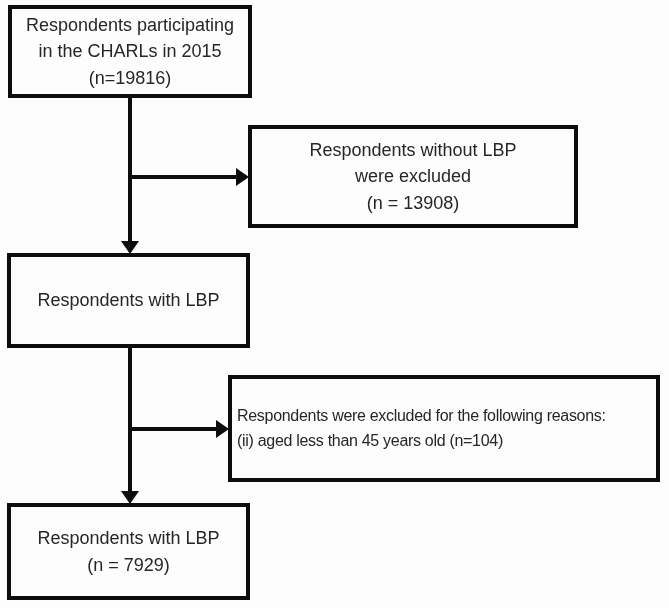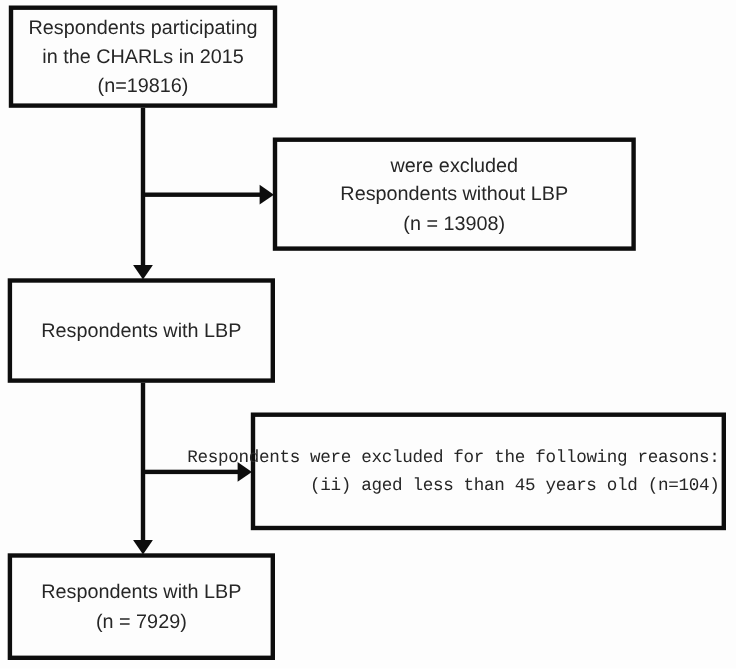--- a/index.html
+++ b/index.html
@@ -23,28 +23,27 @@
     flex-direction: column;
     justify-content: center;
     align-items: center;
     text-align: right;
     font-size: 18px;
     line-height: 1.45;
     color: var(--text, #262626);
   }
   .flow-box .line { display: block; }
   .flow-box.left-align {
-    align-items: flex-end;
+    align-items: flex-start;
     text-align: left;
     padding-left: 5px;
     padding-right: 2px;
     font-size: 16px;
     letter-spacing: -0.3px;
     line-height: 1.55;
-    font-family: Liberation Mono, monospace;
   }
   .flow-box.left-align .line { white-space: nowrap; }
   .connector {
     position: absolute;
     background: var(--line, #0d0d0d);
   }
   .arrow-down {
     position: absolute;
     width: 0; height: 0;
     border-left: 9px solid transparent;
@@ -64,22 +63,22 @@
 
 <div class="canvas">
 
   <div class="flow-box" style="left:8px; top:5px; width:244px; height:93px;">
     <span class="line">Respondents participating</span>
     <span class="line">in the CHARLs in 2015</span>
     <span class="line">(n=19816)</span>
   </div>
 
   <div class="flow-box" style="left:248px; top:125px; width:330px; height:103px;">
+    <span class="line">Respondents without LBP</span>
     <span class="line">were excluded</span>
-    <span class="line">Respondents without LBP</span>
     <span class="line">(n = 13908)</span>
   </div>
 
   <div class="flow-box" style="left:7px; top:253px; width:243px; height:95px;">
     <span class="line">Respondents with LBP</span>
   </div>
 
   <div class="flow-box left-align" style="left:228px; top:375px; width:432px; height:107px;">
     <span class="line">Respondents were excluded for the following reasons:</span>
     <span class="line">(ii) aged less than 45 years old  (n=104)</span>

